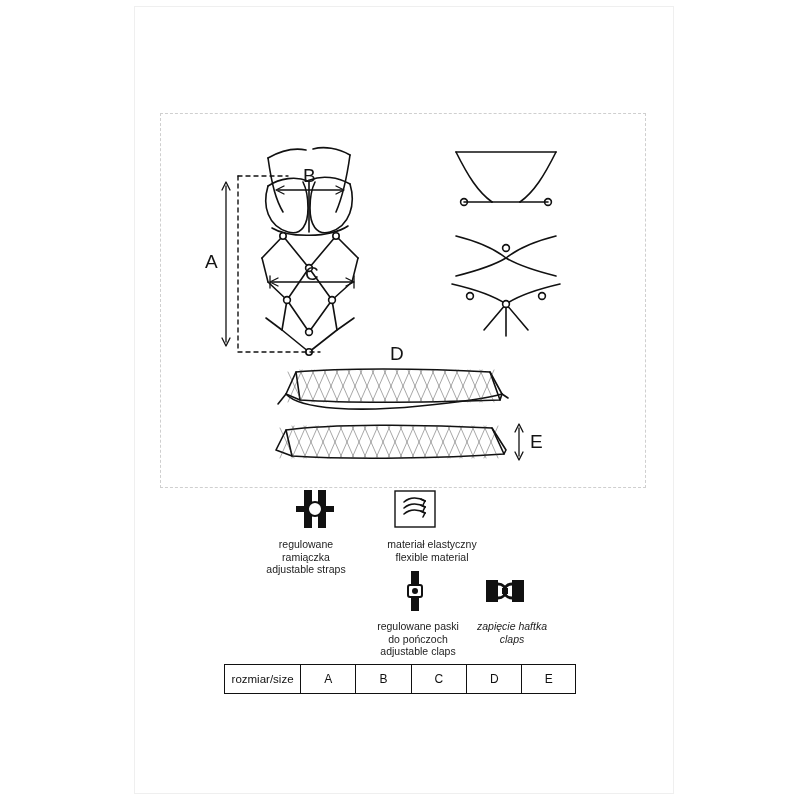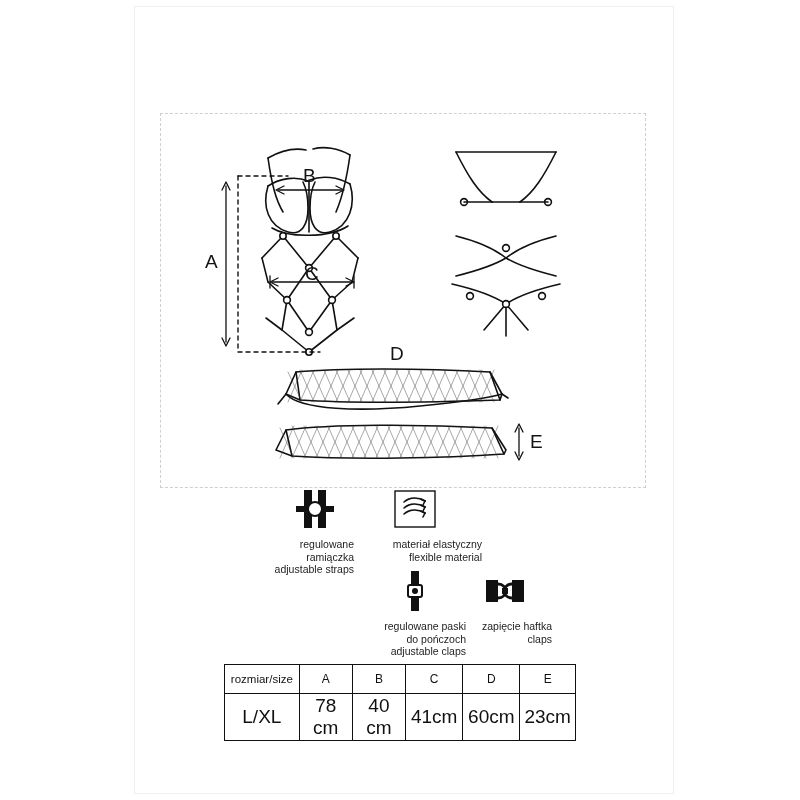--- a/index.html
+++ b/index.html
@@ -64,29 +64,29 @@
   .feat .icon-box {
     width: 46px; height: 42px;
     margin: 0 auto 8px auto;
     position: relative;
   }
   .feat .cap {
     font-size: 10.5px;
     line-height: 12.5px;
     color: #1c1c1c;
     white-space: pre-line;
-    text-align: right;
+    text-align: center;
   }
   .f1 { left: 8px;  top: 0px;  width: 96px; }
   .f1 .icon-box { margin-left: 34px; }
   .f2 { left: 132px; top: 0px;  width: 100px; }
   .f2 .icon-box { margin-left: 10px; }
   .f3 { left: 120px; top: 82px; width: 96px; }
   .f3 .icon-box { margin-left: 22px; }
-  .f4 { left: 222px; top: 82px; width: 80px; }
+  .f4 { left: 222px; top: 82px; width: 80px; font-style: italic; }
   .f4 .icon-box { margin-left: 10px; }
 
   
   table.size-table {
     position: absolute;
     left: 224px; top: 664px;
     width: 352px;
     border-collapse: collapse;
     font-family: "Liberation Sans", sans-serif;
   }
@@ -391,24 +391,16 @@
       <tr>
         <th class="col-label hdr-label">rozmiar/size</th>
         <th class="col-a">A</th>
         <th class="col-b">B</th>
         <th class="col-c">C</th>
         <th class="col-d">D</th>
         <th class="col-e">E</th>
       </tr>
     </thead>
     <tbody>
-      <tr>
-        <td class="sizecell">L/XL</td>
-        <td>78 cm</td>
-        <td>40 cm</td>
-        <td>41cm</td>
-        <td>60cm</td>
-        <td>23cm</td>
-      </tr>
     </tbody>
   </table>
 
 </div>
 
 </body></html>

